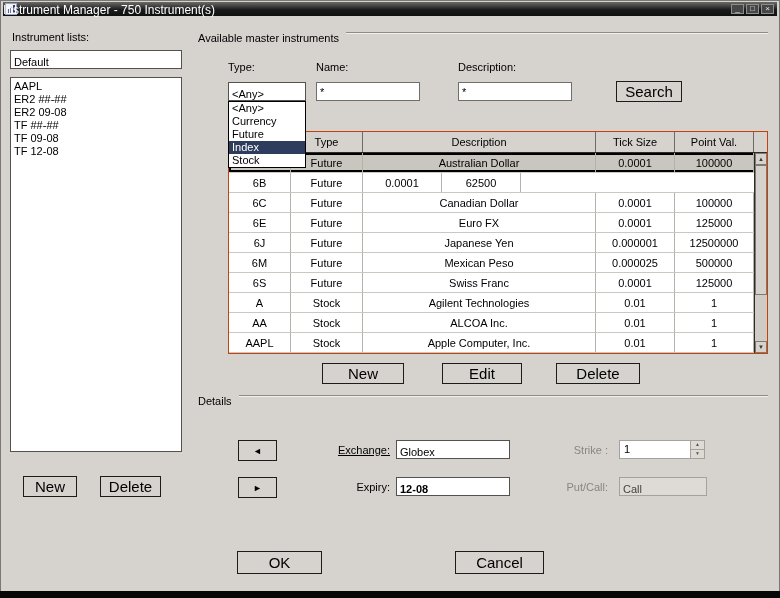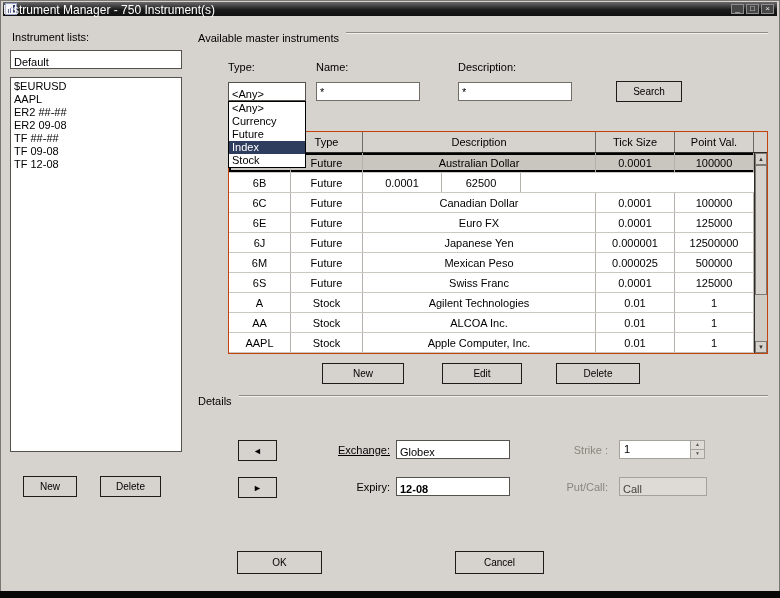--- a/index.html
+++ b/index.html
@@ -24,21 +24,21 @@
 
   .label { position:absolute; font-size:11px; white-space:nowrap; }
   .label.right { text-align:right; }
   .label.disabled { color:#8a867f; }
 
   .group-header { position:absolute; display:flex; align-items:flex-start; height:14px; }
   .group-header .lbl { white-space:nowrap; padding-right:7px; }
   .group-header .rule { flex:1; height:2px; border-top:1px solid #8f8b84; border-bottom:1px solid #f2f0ec; }
 
   .btn { position:absolute; background:#d6d3ce; border:1px solid #1d1c1a;
-    display:flex; align-items:center; justify-content:center; font-size:10px; cursor:default; }
+    display:flex; align-items:center; justify-content:center; font-size:15px; cursor:default; }
   .btn.small-arrow { font-size:9px; }
 
   .textbox { position:absolute; background:#fff; border:1px solid #716e68; font-size:11px; padding:0 3px; font-family:inherit; }
 
   .combo { position:absolute; display:flex; background:#fff; border:1px solid #55524d;align-items:flex-end; }
   .combo .val { flex:1; padding:2px 0 0 3px; white-space:nowrap; overflow:hidden; }
   .combo .cbtn { width:15px; border-left:1px solid #55524d;
     background:repeating-linear-gradient(90deg,#96928b 0 1px,#dedbd6 1px 3px); }
   .combo.disabled { border-color:#a5a29b; background:#dedbd6; }
   .combo.disabled .val { color:#45433f; }
@@ -107,21 +107,20 @@
 
 <div class="label" style="left:12px; top:31px;">Instrument lists:</div>
 
 <div class="combo" style="left:10px; top:50px; width:172px; height:19px;">
   <span class="val">Default</span>
   <span class="cbtn"></span>
 </div>
 
 <div class="listbox" style="left:10px; top:77px; width:172px; height:375px;">
 
-    <div class="list-item">$EURUSD</div>
 
     <div class="list-item">AAPL</div>
 
     <div class="list-item">ER2 ##-##</div>
 
     <div class="list-item">ER2 09-08</div>
 
     <div class="list-item">TF ##-##</div>
 
     <div class="list-item">TF 09-08</div>

